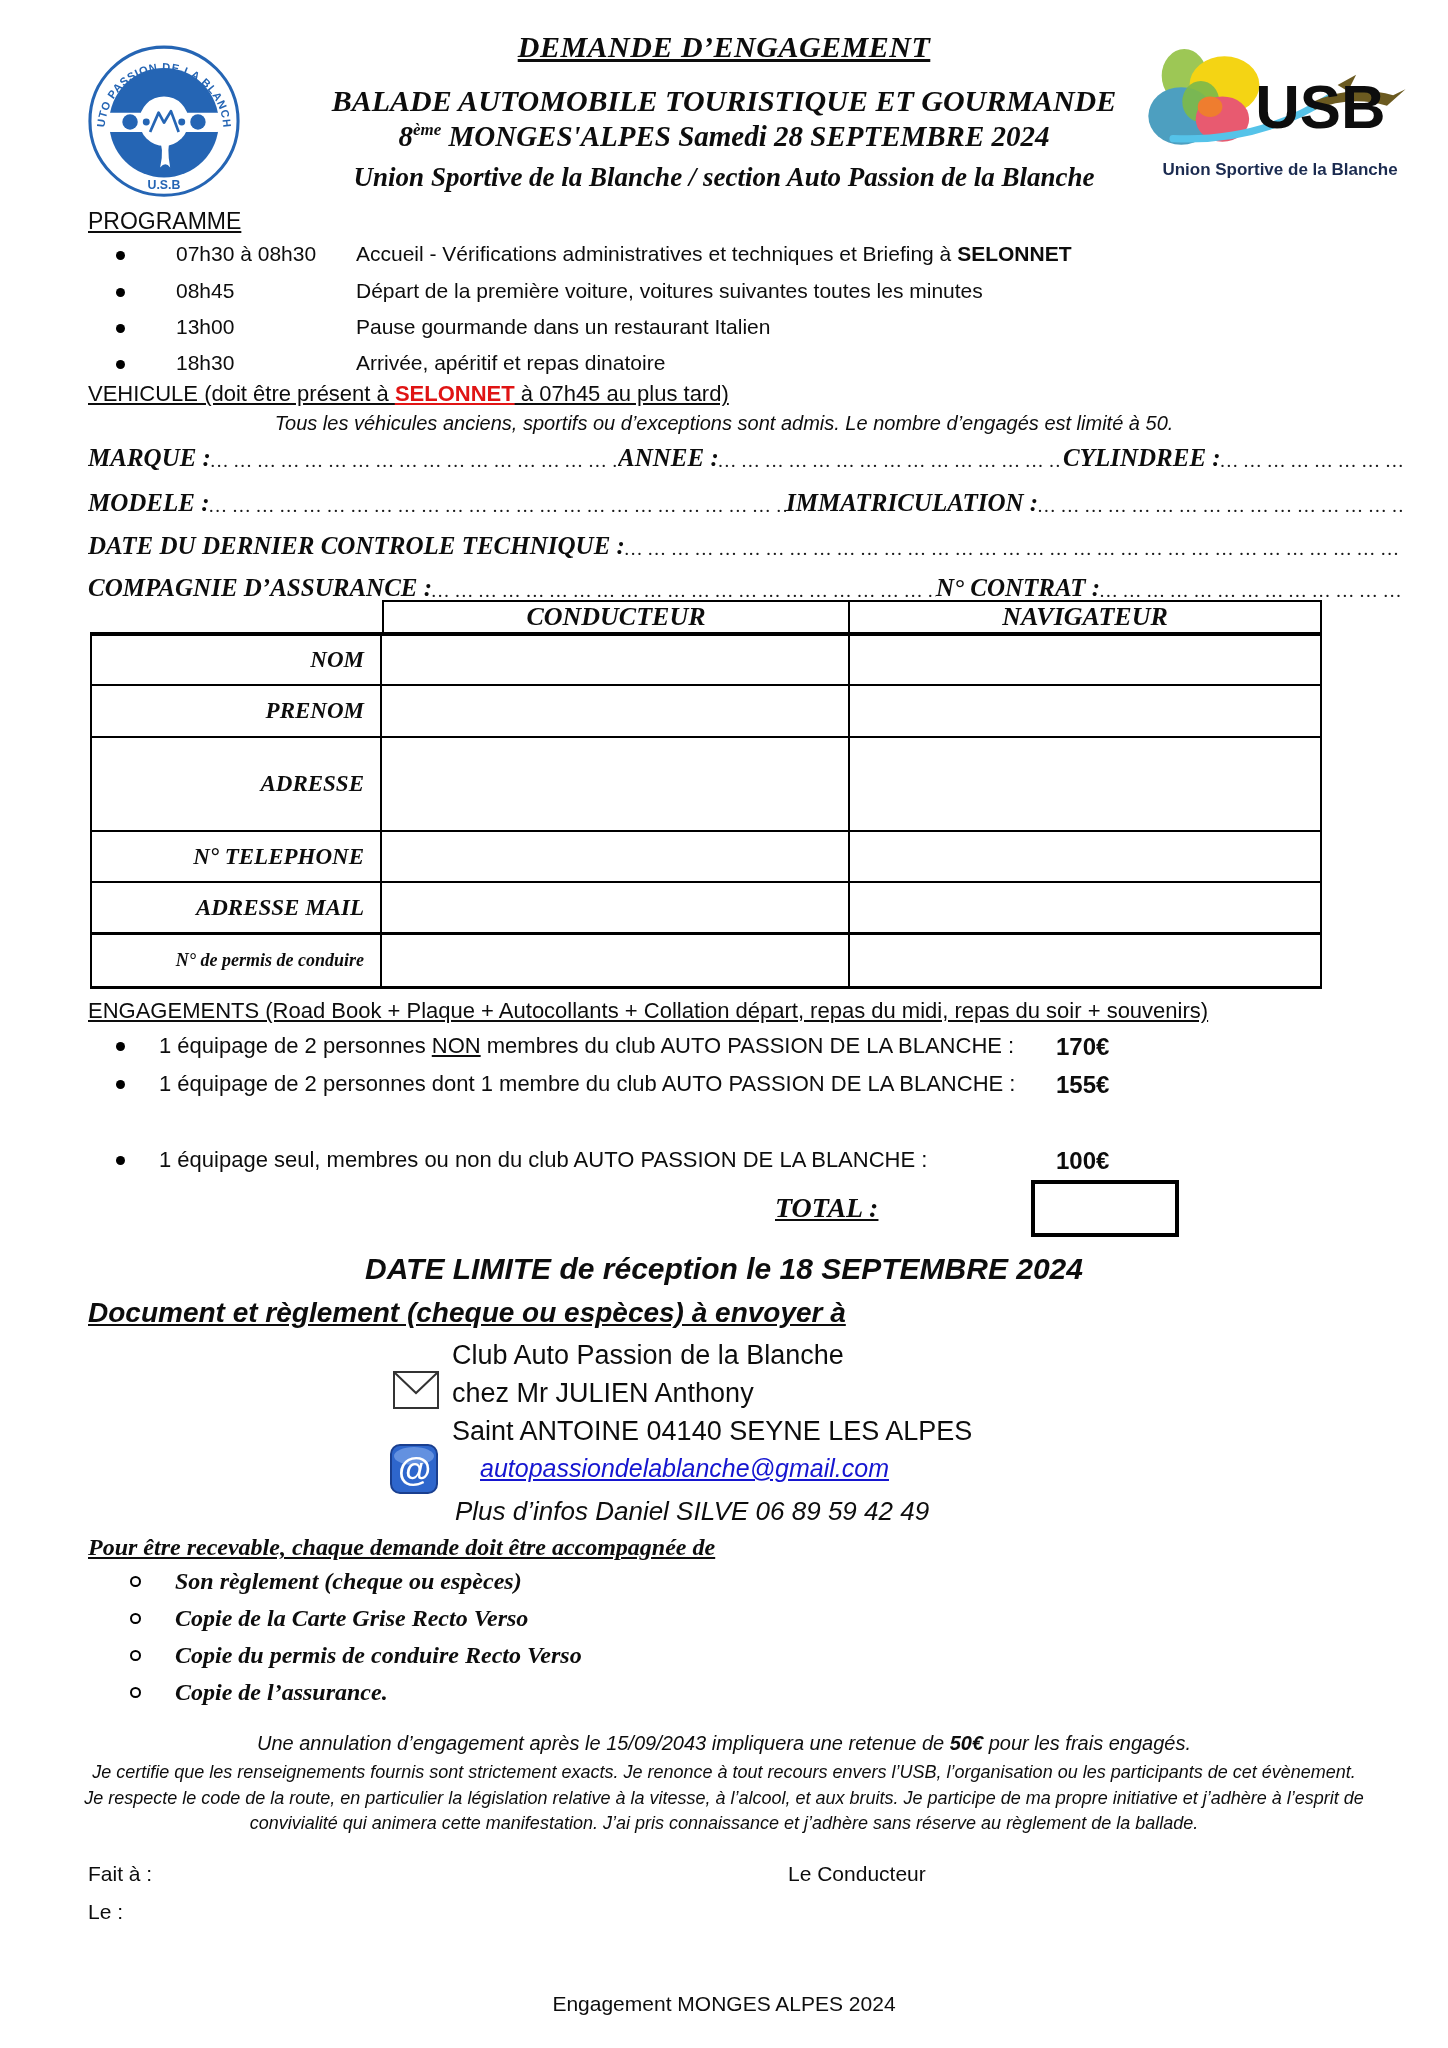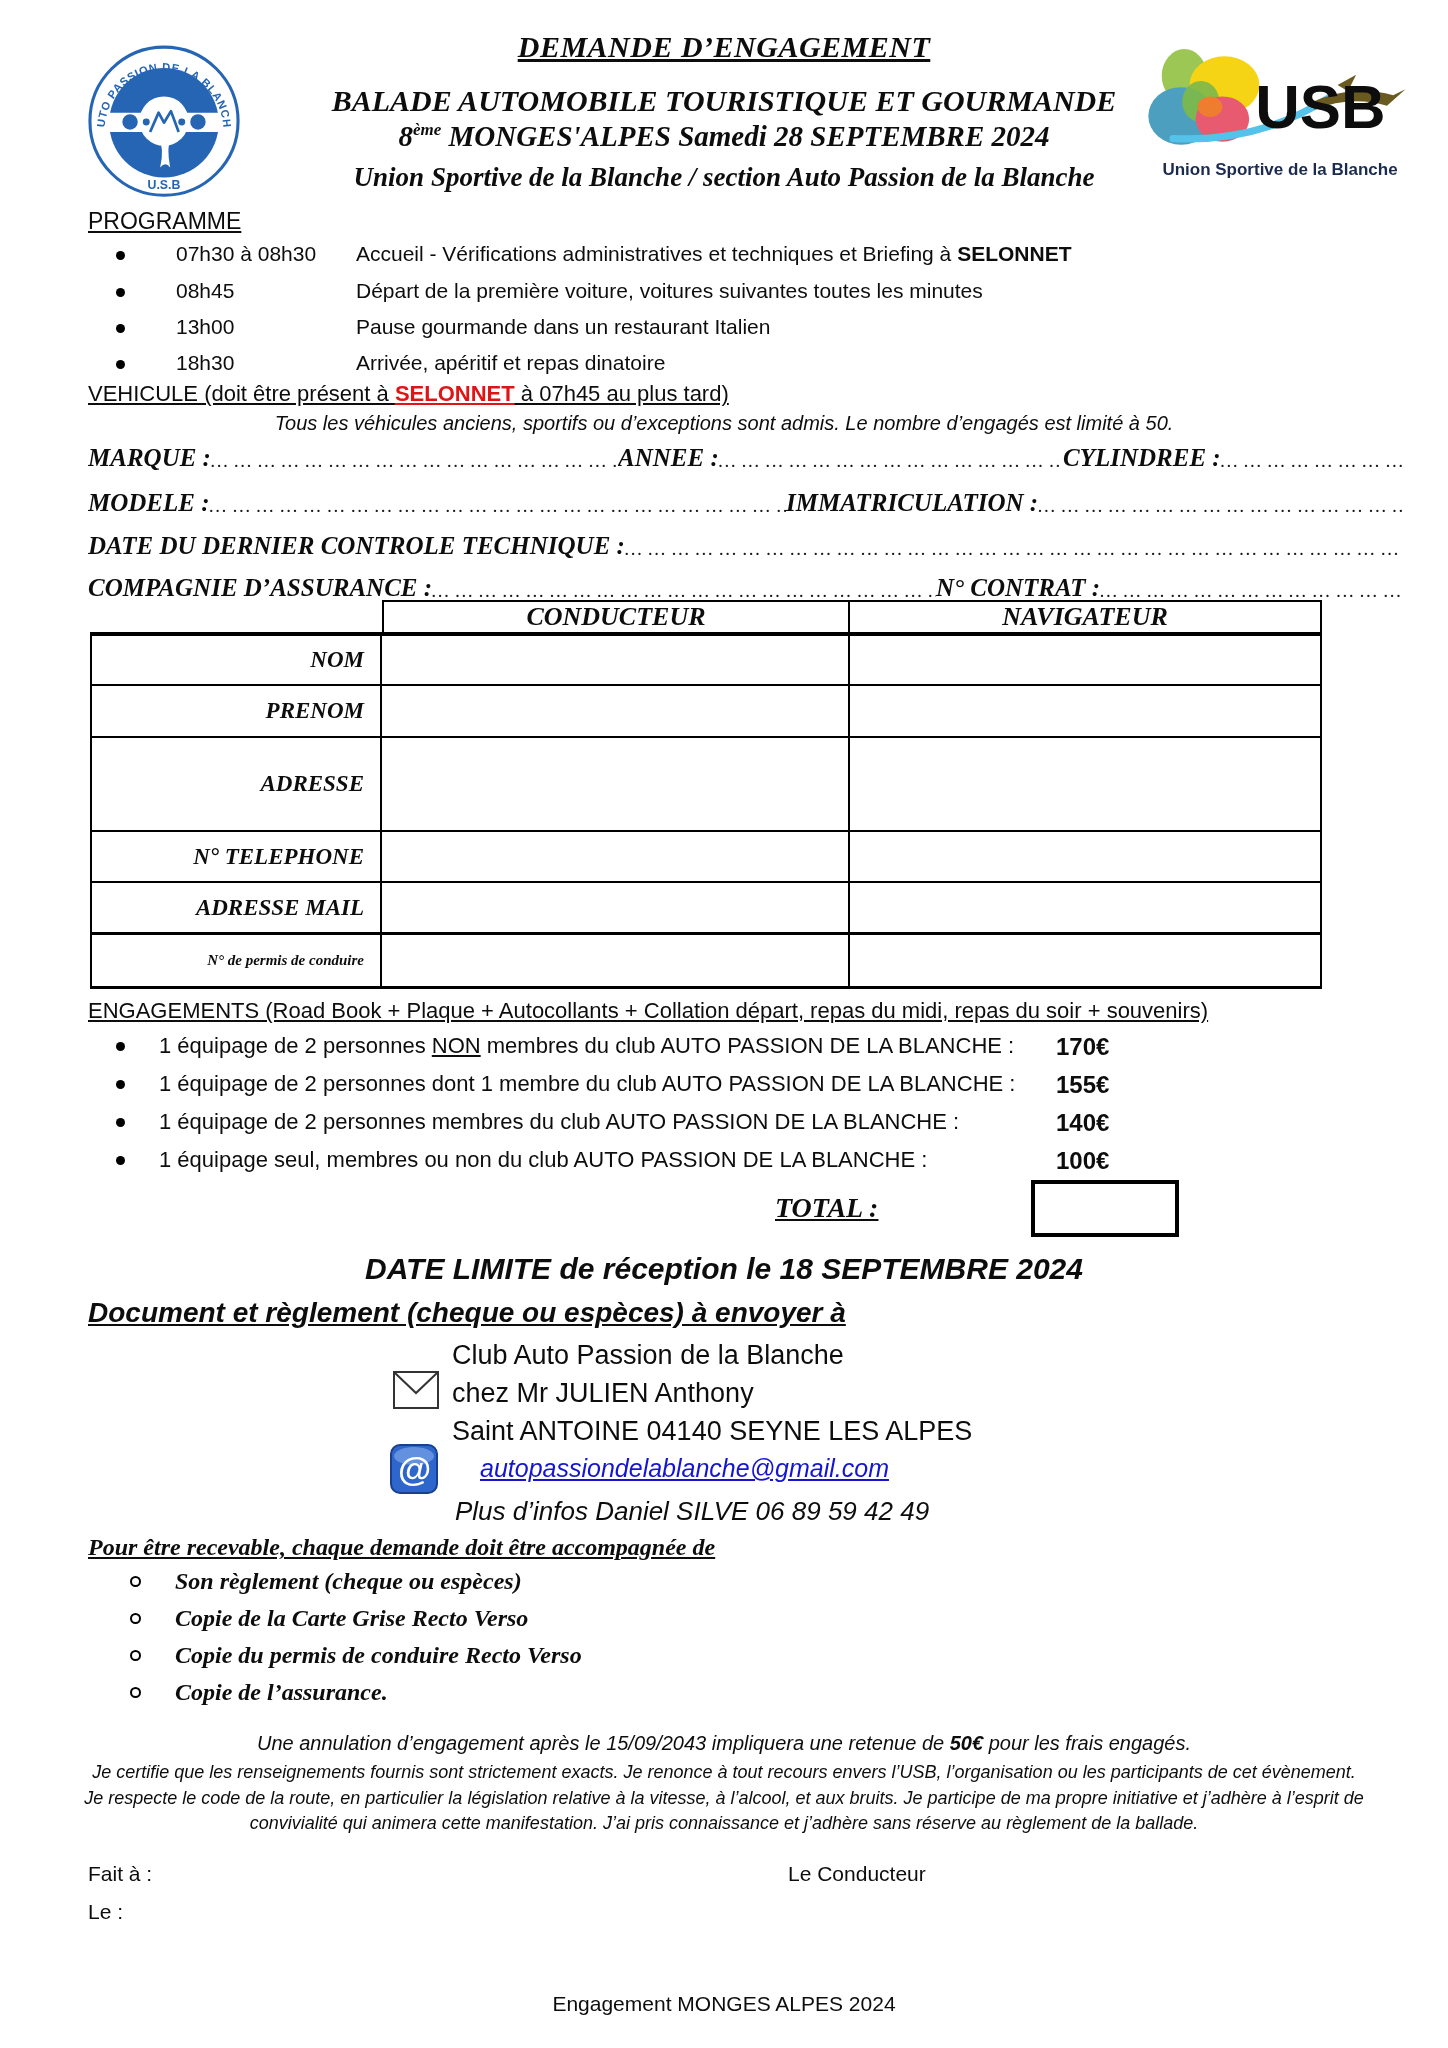--- a/index.html
+++ b/index.html
@@ -47,21 +47,21 @@
   .fdots  { flex:1; overflow:hidden; font-family:"Liberation Serif", serif; font-style:italic; font-size:19px; padding-top:6px; letter-spacing:1px; color:#1a1a1a; }
 
   
   .crew { position:absolute; left:90px; top:600px;
           display:grid; grid-template-columns:292px 468px 472px;
           grid-template-rows:36px 50px 52px 94px 51px 52px 54px; }
   .tc { display:flex; align-items:center; }
   .th { justify-content:center; font-family:"Liberation Serif", serif; font-weight:bold; font-style:italic; font-size:26px; }
   .tl { justify-content:flex-end; padding-right:16px; text-align:right;
         font-family:"Liberation Serif", serif; font-weight:bold; font-style:italic; font-size:23px; }
-  .tl.small { font-size:15px; }
+  .tl.small { font-size:18px; }
   .b-h0 { border-bottom:4px solid #000; }
   .b-h1 { border-top:2px solid #000; border-left:2px solid #000; border-right:2px solid #000; border-bottom:4px solid #000; }
   .b-h2 { border-top:2px solid #000; border-right:2px solid #000; border-bottom:4px solid #000; }
   .b-l  { border-left:2px solid #000; border-right:2px solid #000; border-bottom:2px solid #000; }
   .b-m  { border-right:2px solid #000; border-bottom:2px solid #000; }
   .b-r  { border-right:2px solid #000; border-bottom:2px solid #000; }
   .bb3  { border-bottom-width:3px !important; }
 
   
   .eng-heading { left:88px; top:998px; font-size:22px; text-decoration:underline; white-space:nowrap; }
@@ -254,25 +254,20 @@
   <div class="eng-item" style="top:1033px">
     <span class="bullet-dot"></span>
     <span class="eng-text"><span>1 équipage de 2 personnes </span><span class="u">NON</span><span>  membres  du club AUTO PASSION DE LA BLANCHE :</span></span>
     <span class="eng-price">170€</span>
   </div>
   <div class="eng-item" style="top:1071px">
     <span class="bullet-dot"></span>
     <span class="eng-text"><span>1 équipage de 2 personnes dont 1 membre du club AUTO PASSION DE LA BLANCHE :</span><span class="u"></span><span></span></span>
     <span class="eng-price">155€</span>
   </div>
-  <div class="eng-item" style="top:1109px">
-    <span class="bullet-dot"></span>
-    <span class="eng-text"><span>1 équipage de 2 personnes  membres  du club AUTO PASSION DE LA BLANCHE :</span><span class="u"></span><span></span></span>
-    <span class="eng-price">140€</span>
-  </div>
   <div class="eng-item" style="top:1147px">
     <span class="bullet-dot"></span>
     <span class="eng-text"><span>1 équipage seul, membres ou non du club AUTO PASSION DE LA BLANCHE :</span><span class="u"></span><span></span></span>
     <span class="eng-price">100€</span>
   </div>
 
   <div class="abs total-label serifbi"><span>TOTAL :</span></div>
   <div class="abs total-box"></div>
 
   <div class="abs ctr deadline sansbi nw">DATE LIMITE de réception le 18 SEPTEMBRE 2024</div>

